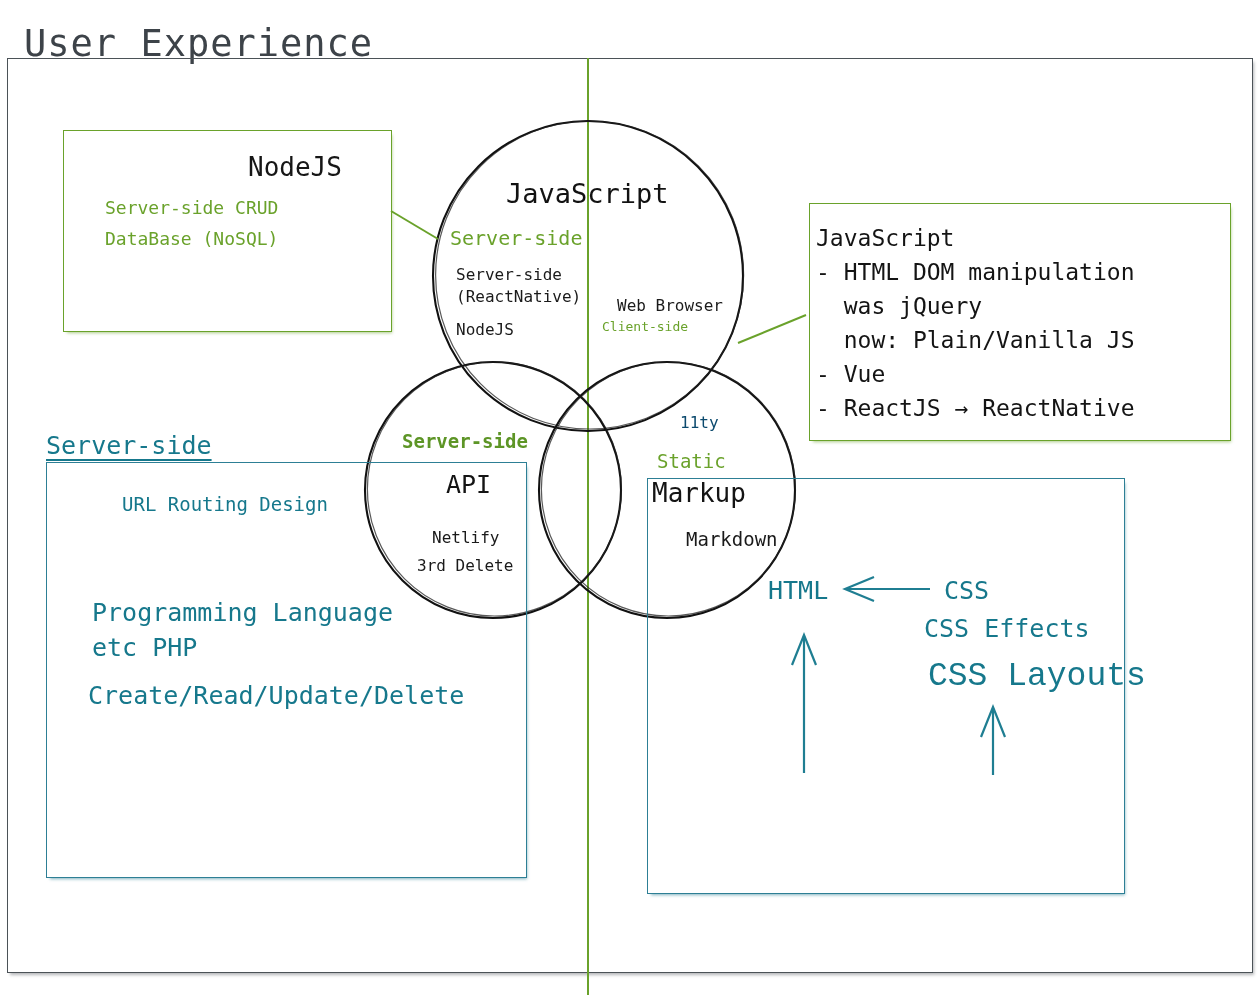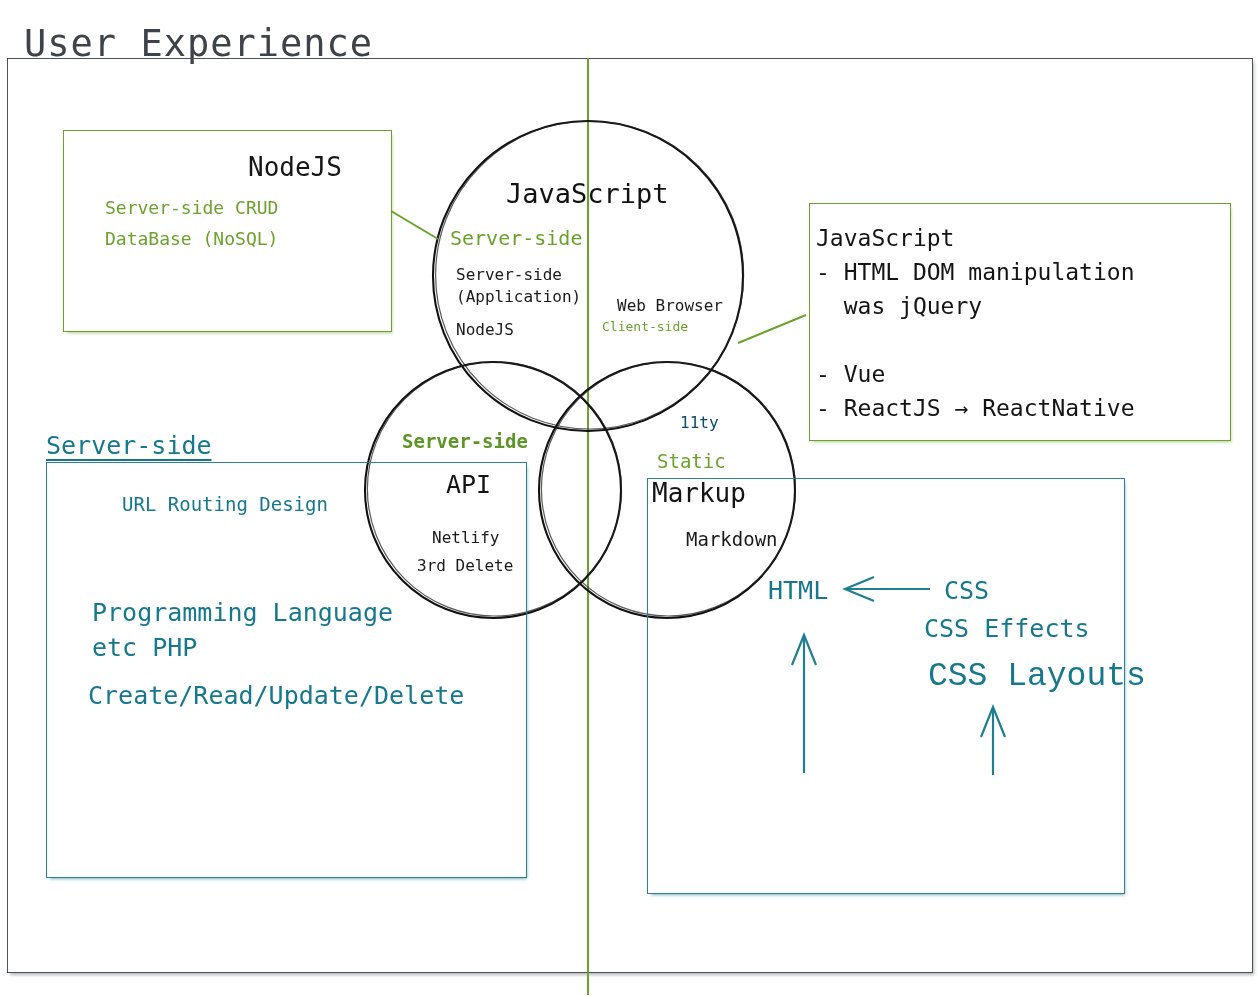--- a/index.html
+++ b/index.html
@@ -139,27 +139,28 @@
 
   <div class="box box-green nodejs-box"></div>
   <div class="t nodejs-title">NodeJS</div>
   <div class="t green nodejs-l1">Server-side CRUD</div>
   <div class="t green nodejs-l2">DataBase (NoSQL)</div>
 
   <div class="box box-green jsdetail-box"></div>
   <div class="t jsd-line jsd-0">JavaScript</div>
   <div class="t jsd-line jsd-1">- HTML DOM manipulation</div>
   <div class="t jsd-line jsd-2">  was jQuery</div>
+  <div class="t jsd-line jsd-3">  now: Plain/Vanilla JS</div>
   <div class="t jsd-line jsd-4">- Vue</div>
   <div class="t jsd-line jsd-5">- ReactJS → ReactNative</div>
 
   <div class="t js-title">JavaScript</div>
   <div class="t green js-serverside">Server-side</div>
   <div class="t js-app1">Server-side</div>
-  <div class="t js-app2">(Application)</div>
+  <div class="t js-app2">(ReactNative)</div>
   <div class="t js-nodejs">NodeJS</div>
   <div class="t js-webbrowser">Web Browser</div>
   <div class="t green js-clientside">Client-side</div>
 
   <div class="t green-dark api-serverside">Server-side</div>
   <div class="t api-title">API</div>
   <div class="t api-l1">Netlify</div>
   <div class="t api-l2">3rd Delete</div>
 
   <div class="t eleventy">11ty</div>

